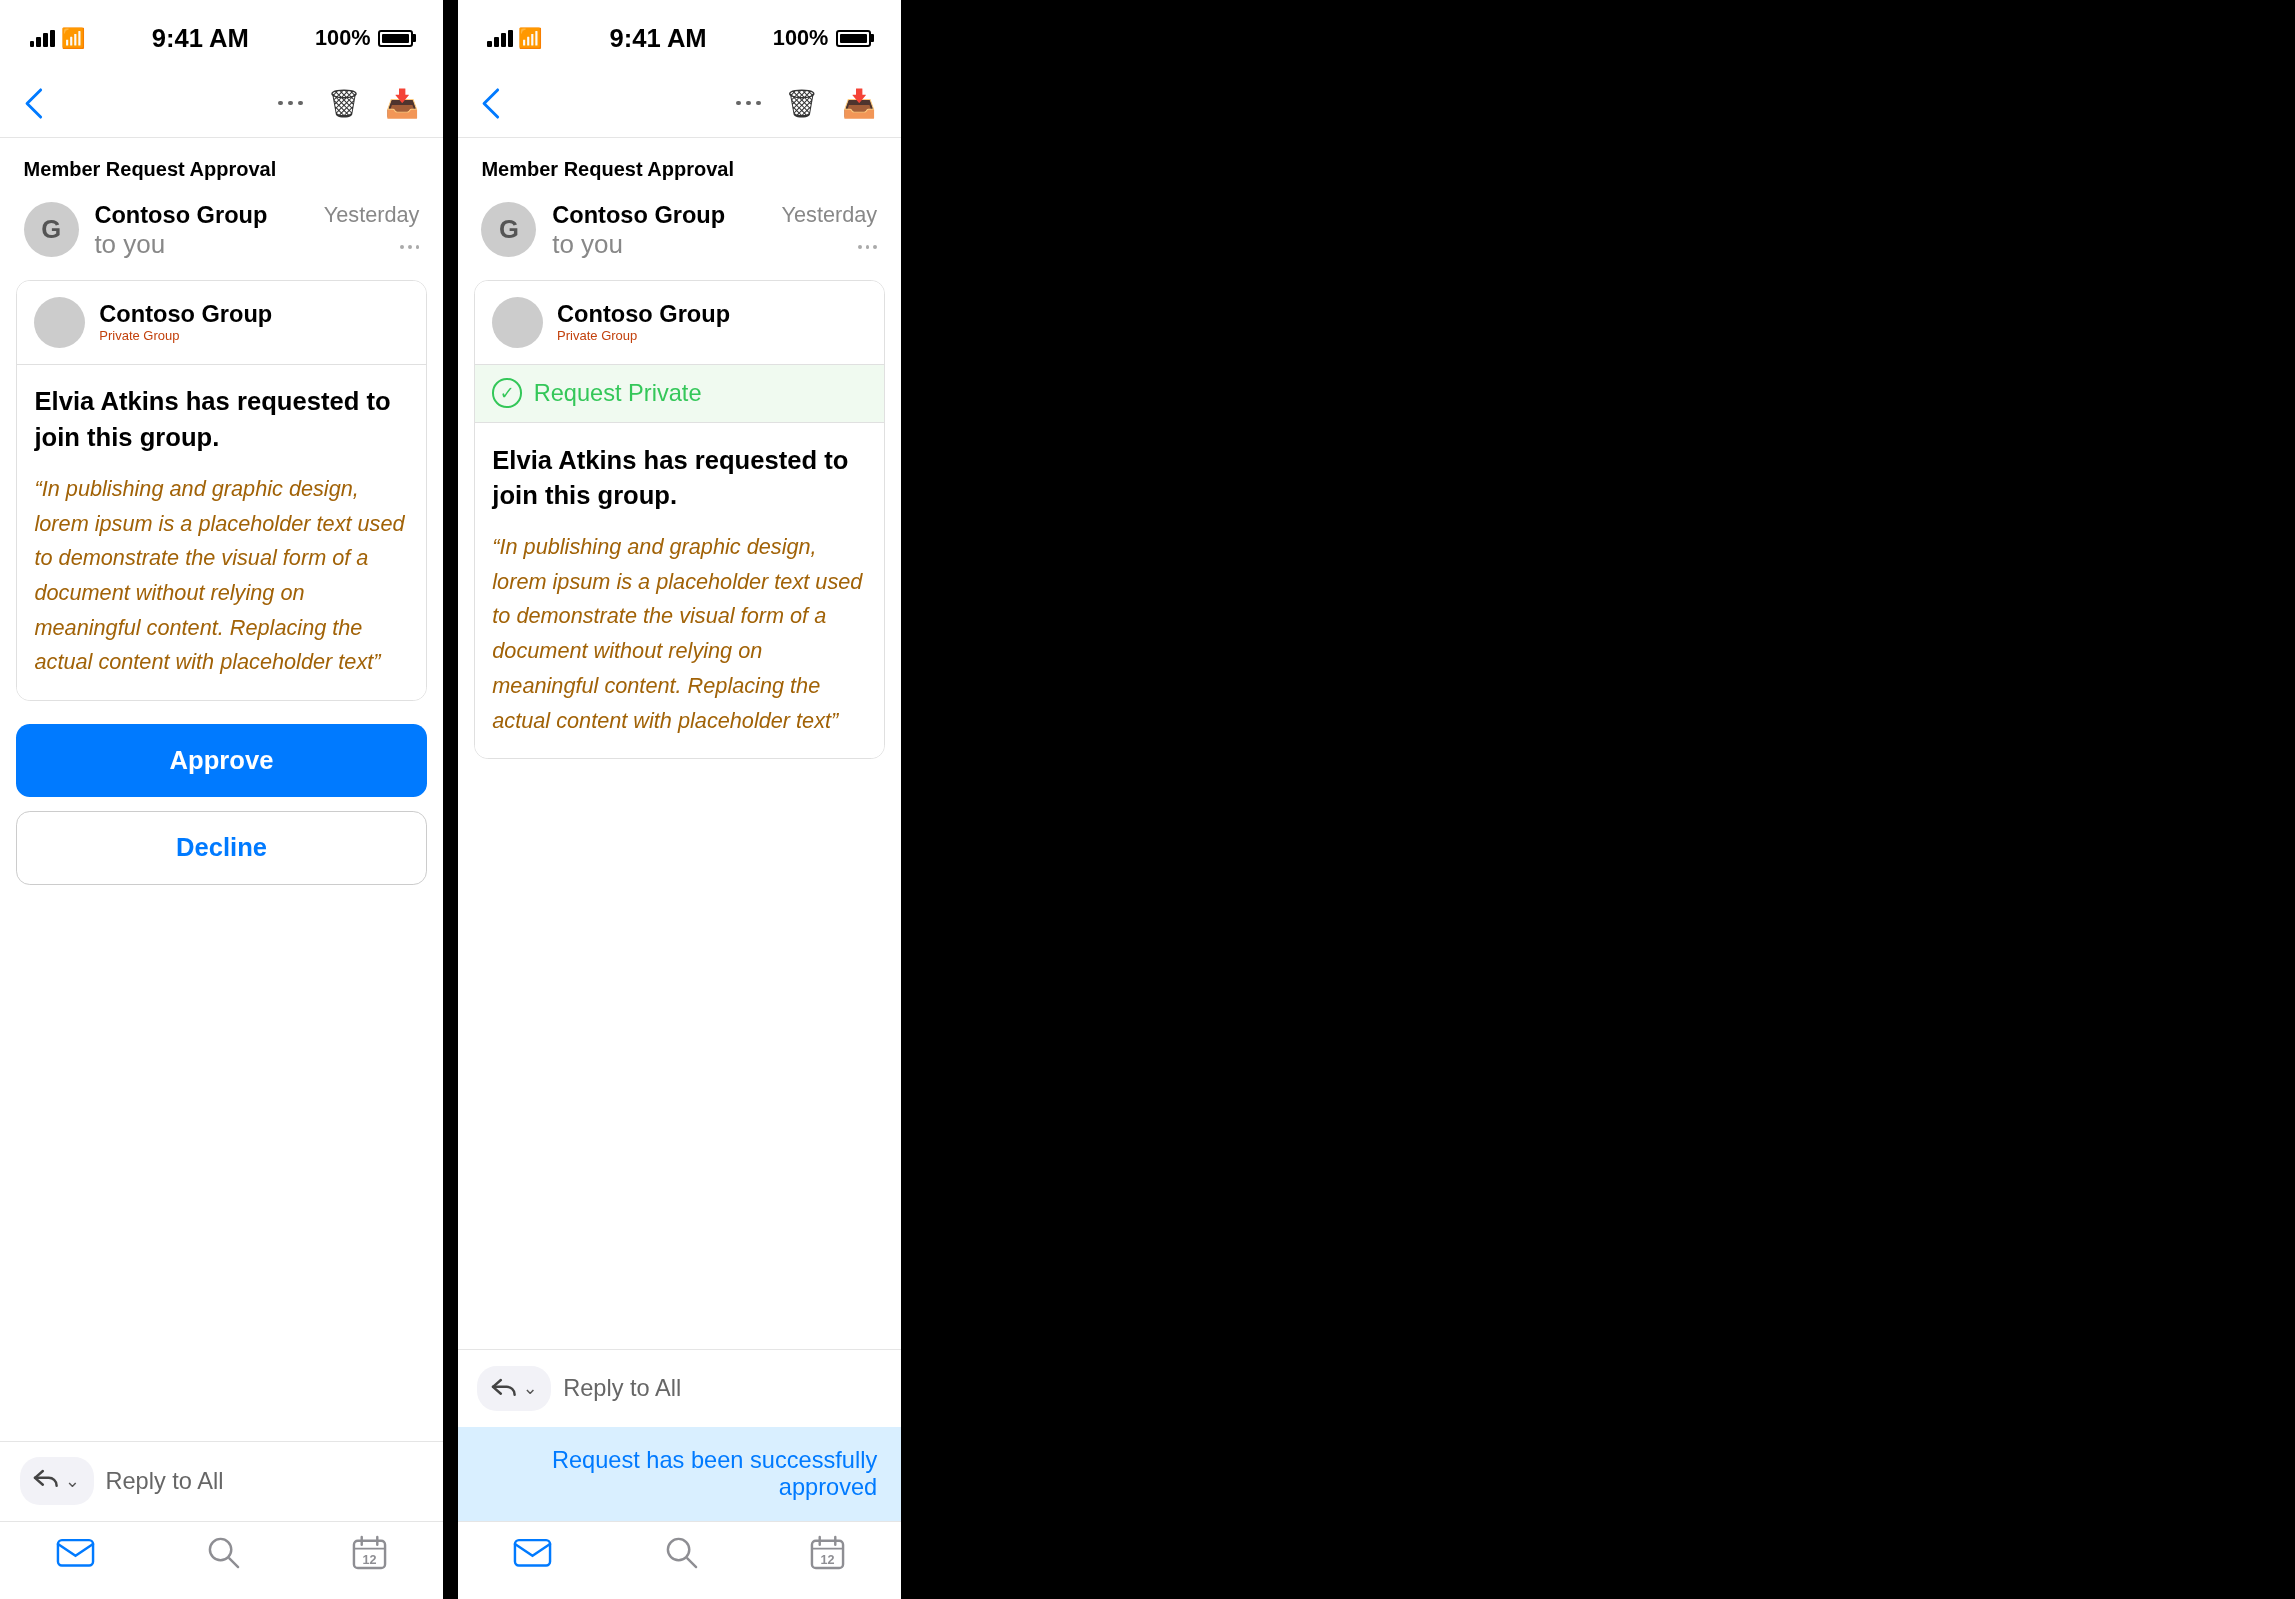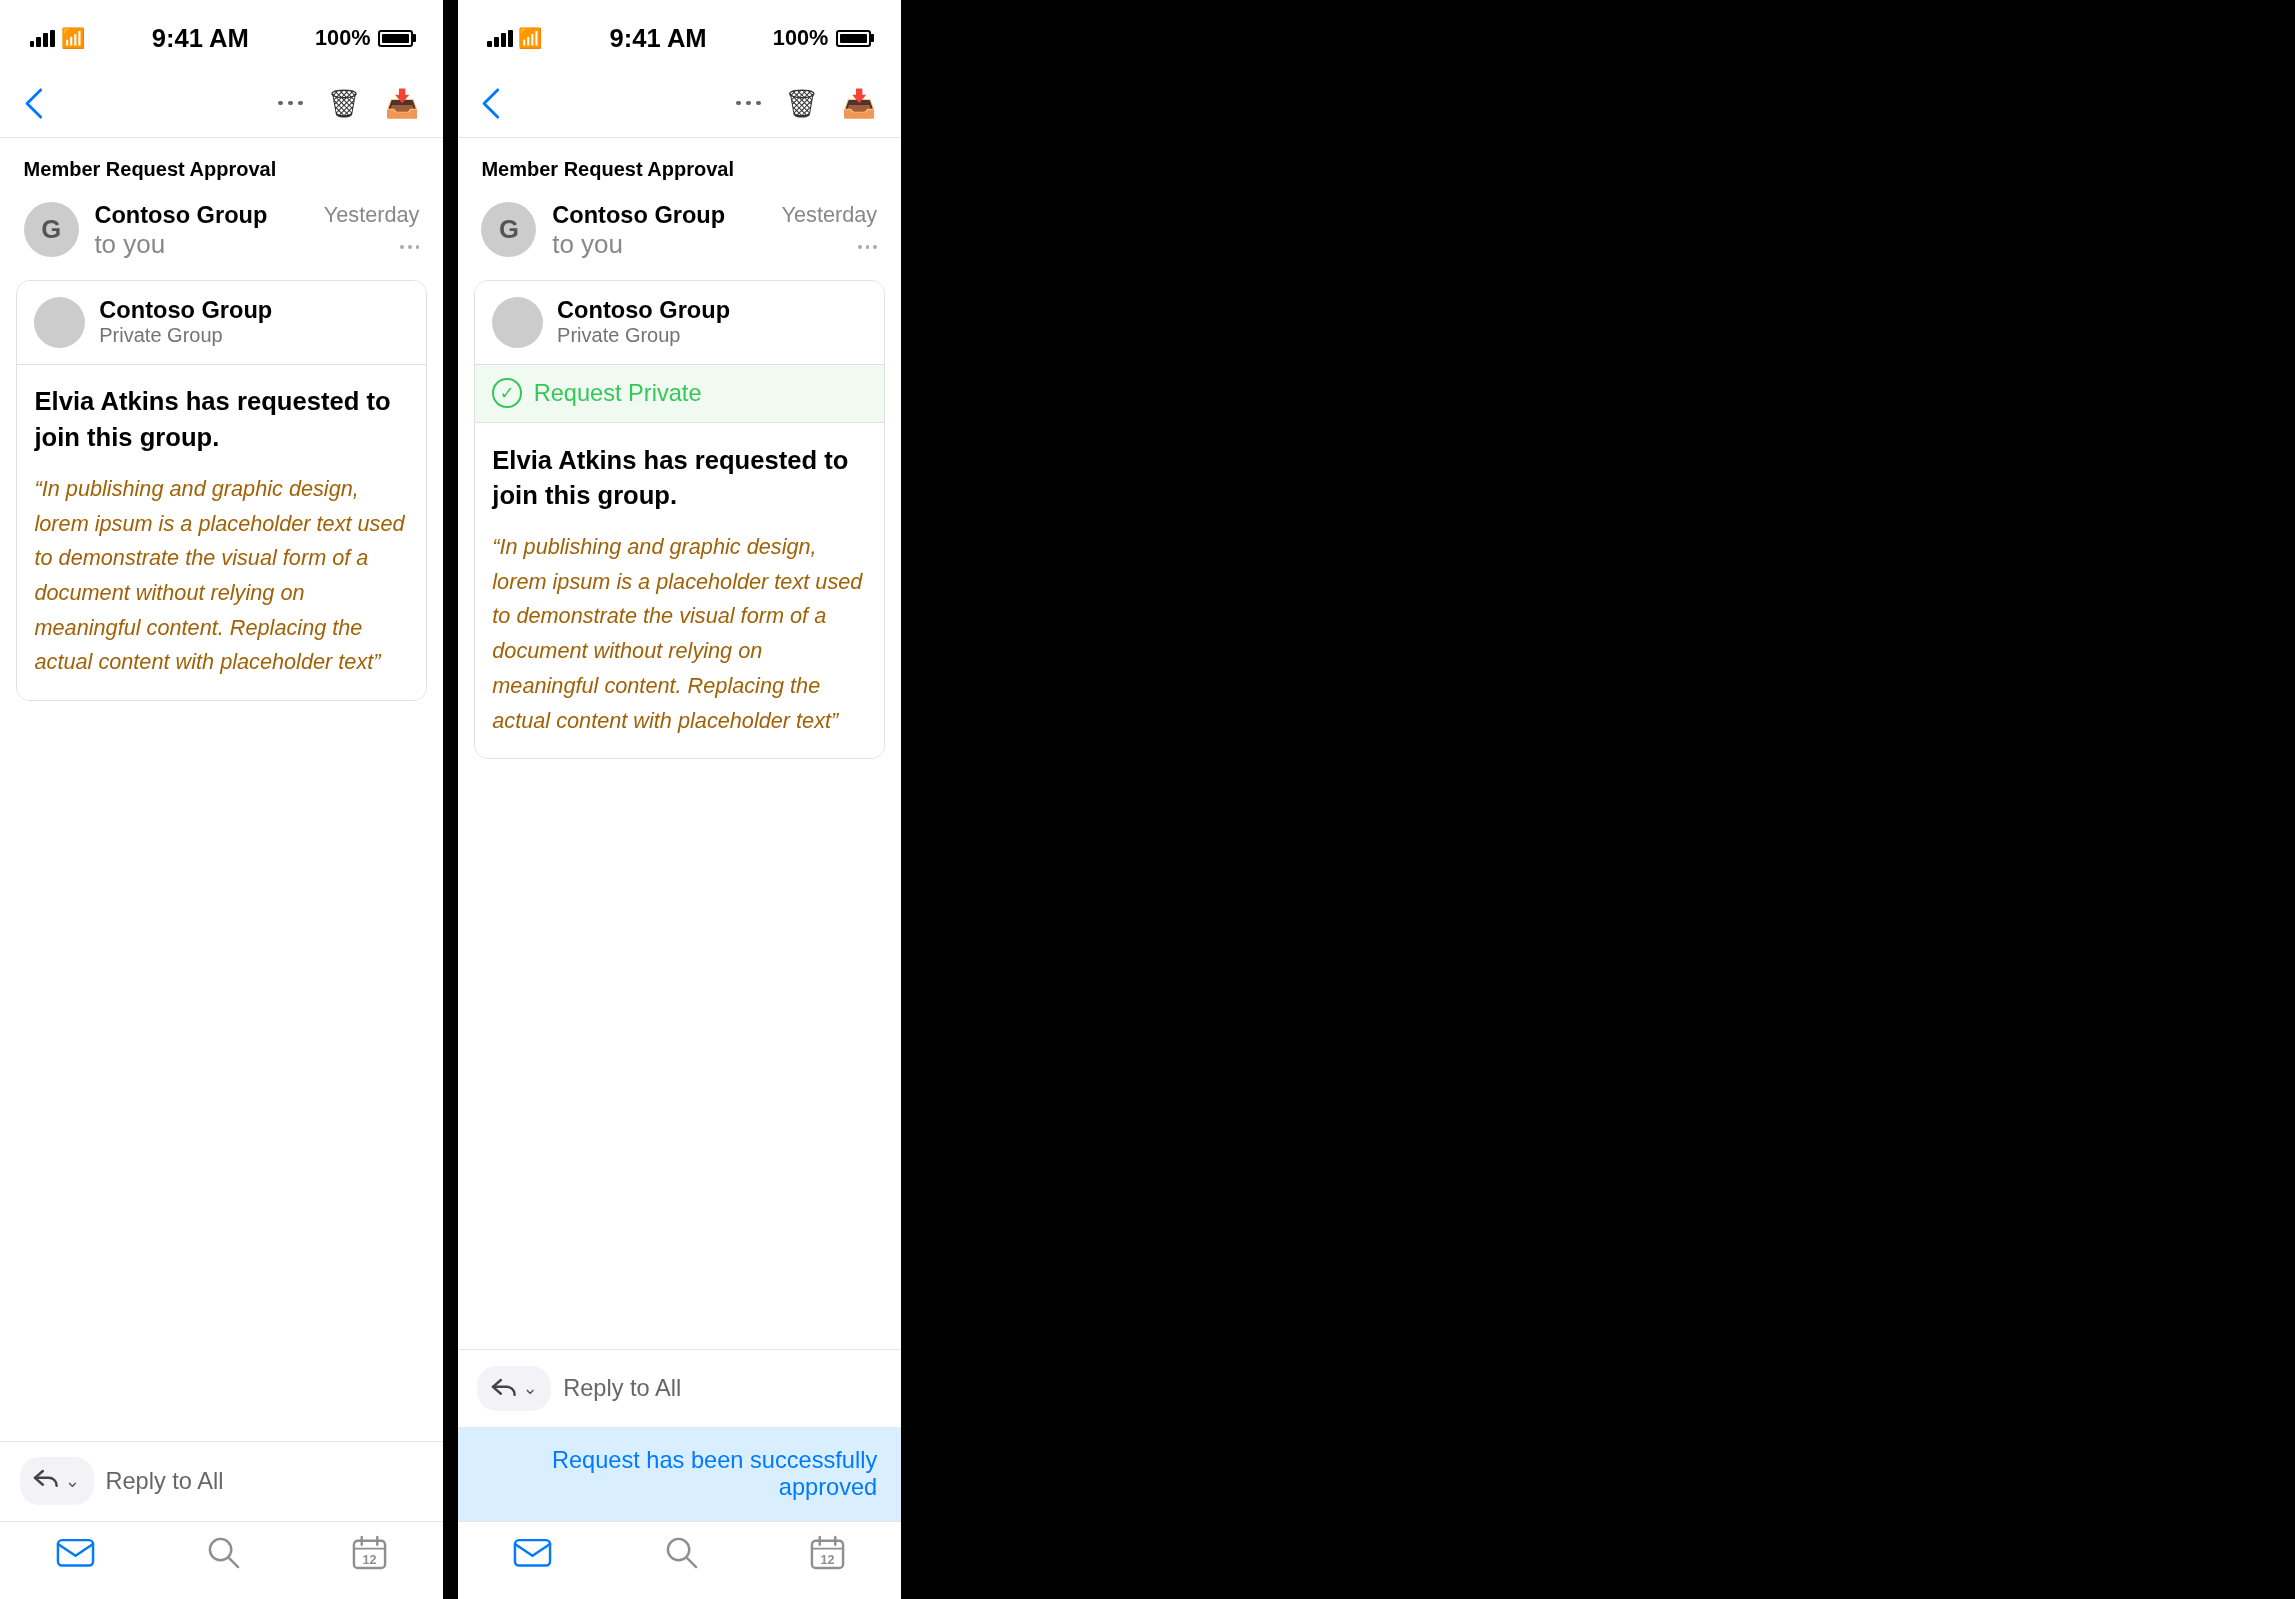--- a/index.html
+++ b/index.html
@@ -196,22 +196,22 @@
       border-radius: 50%;
       background: #ccc;
       flex-shrink: 0;
     }
     .group-name {
       font-size: 23.6px;
       font-weight: 600;
       color: #000;
     }
     .group-type {
-      font-size: 20px;
-      color: #737373;
+      font-size: 13px;
+      color: #c2410c;
     }
 
     
     .approved-banner {
       display: flex;
       align-items: center;
       gap: 11.8px;
       padding: 13.8px 17.7px;
       background: #f0faf0;
       border-bottom: 1px solid #e0e0e0;
@@ -408,20 +408,24 @@
         <div class="group-name">Contoso Group</div>
         <div class="group-type">Private Group</div>
       </div>
     </div>
     <div class="email-body">
       <div class="email-headline">Elvia Atkins has requested to join this group.</div>
       <div class="email-lorem">“In publishing and graphic design, lorem ipsum is a placeholder text used to demonstrate the visual form of a document without relying on meaningful content. Replacing the actual content with placeholder text”</div>
     </div>
   </div>
 
+  <div class="button-area">
+    <button class="btn-approve">Approve</button>
+    <button class="btn-decline">Decline</button>
+  </div>
 
   <div class="flex-spacer"></div>
 
   <div class="reply-bar">
     <div class="reply-btn">
       <span style="font-size:23.6px;color:#444;">
         <svg width="25.6" height="21.7" viewBox="0 0 26 22" fill="none">
           <path d="M10 4 L2 11 L10 18" stroke="#444" stroke-width="2.5" stroke-linecap="round" stroke-linejoin="round"></path>
           <path d="M2 11 L16 11 C20 11 24 14 24 19" stroke="#444" stroke-width="2.5" stroke-linecap="round"></path>
         </svg>

